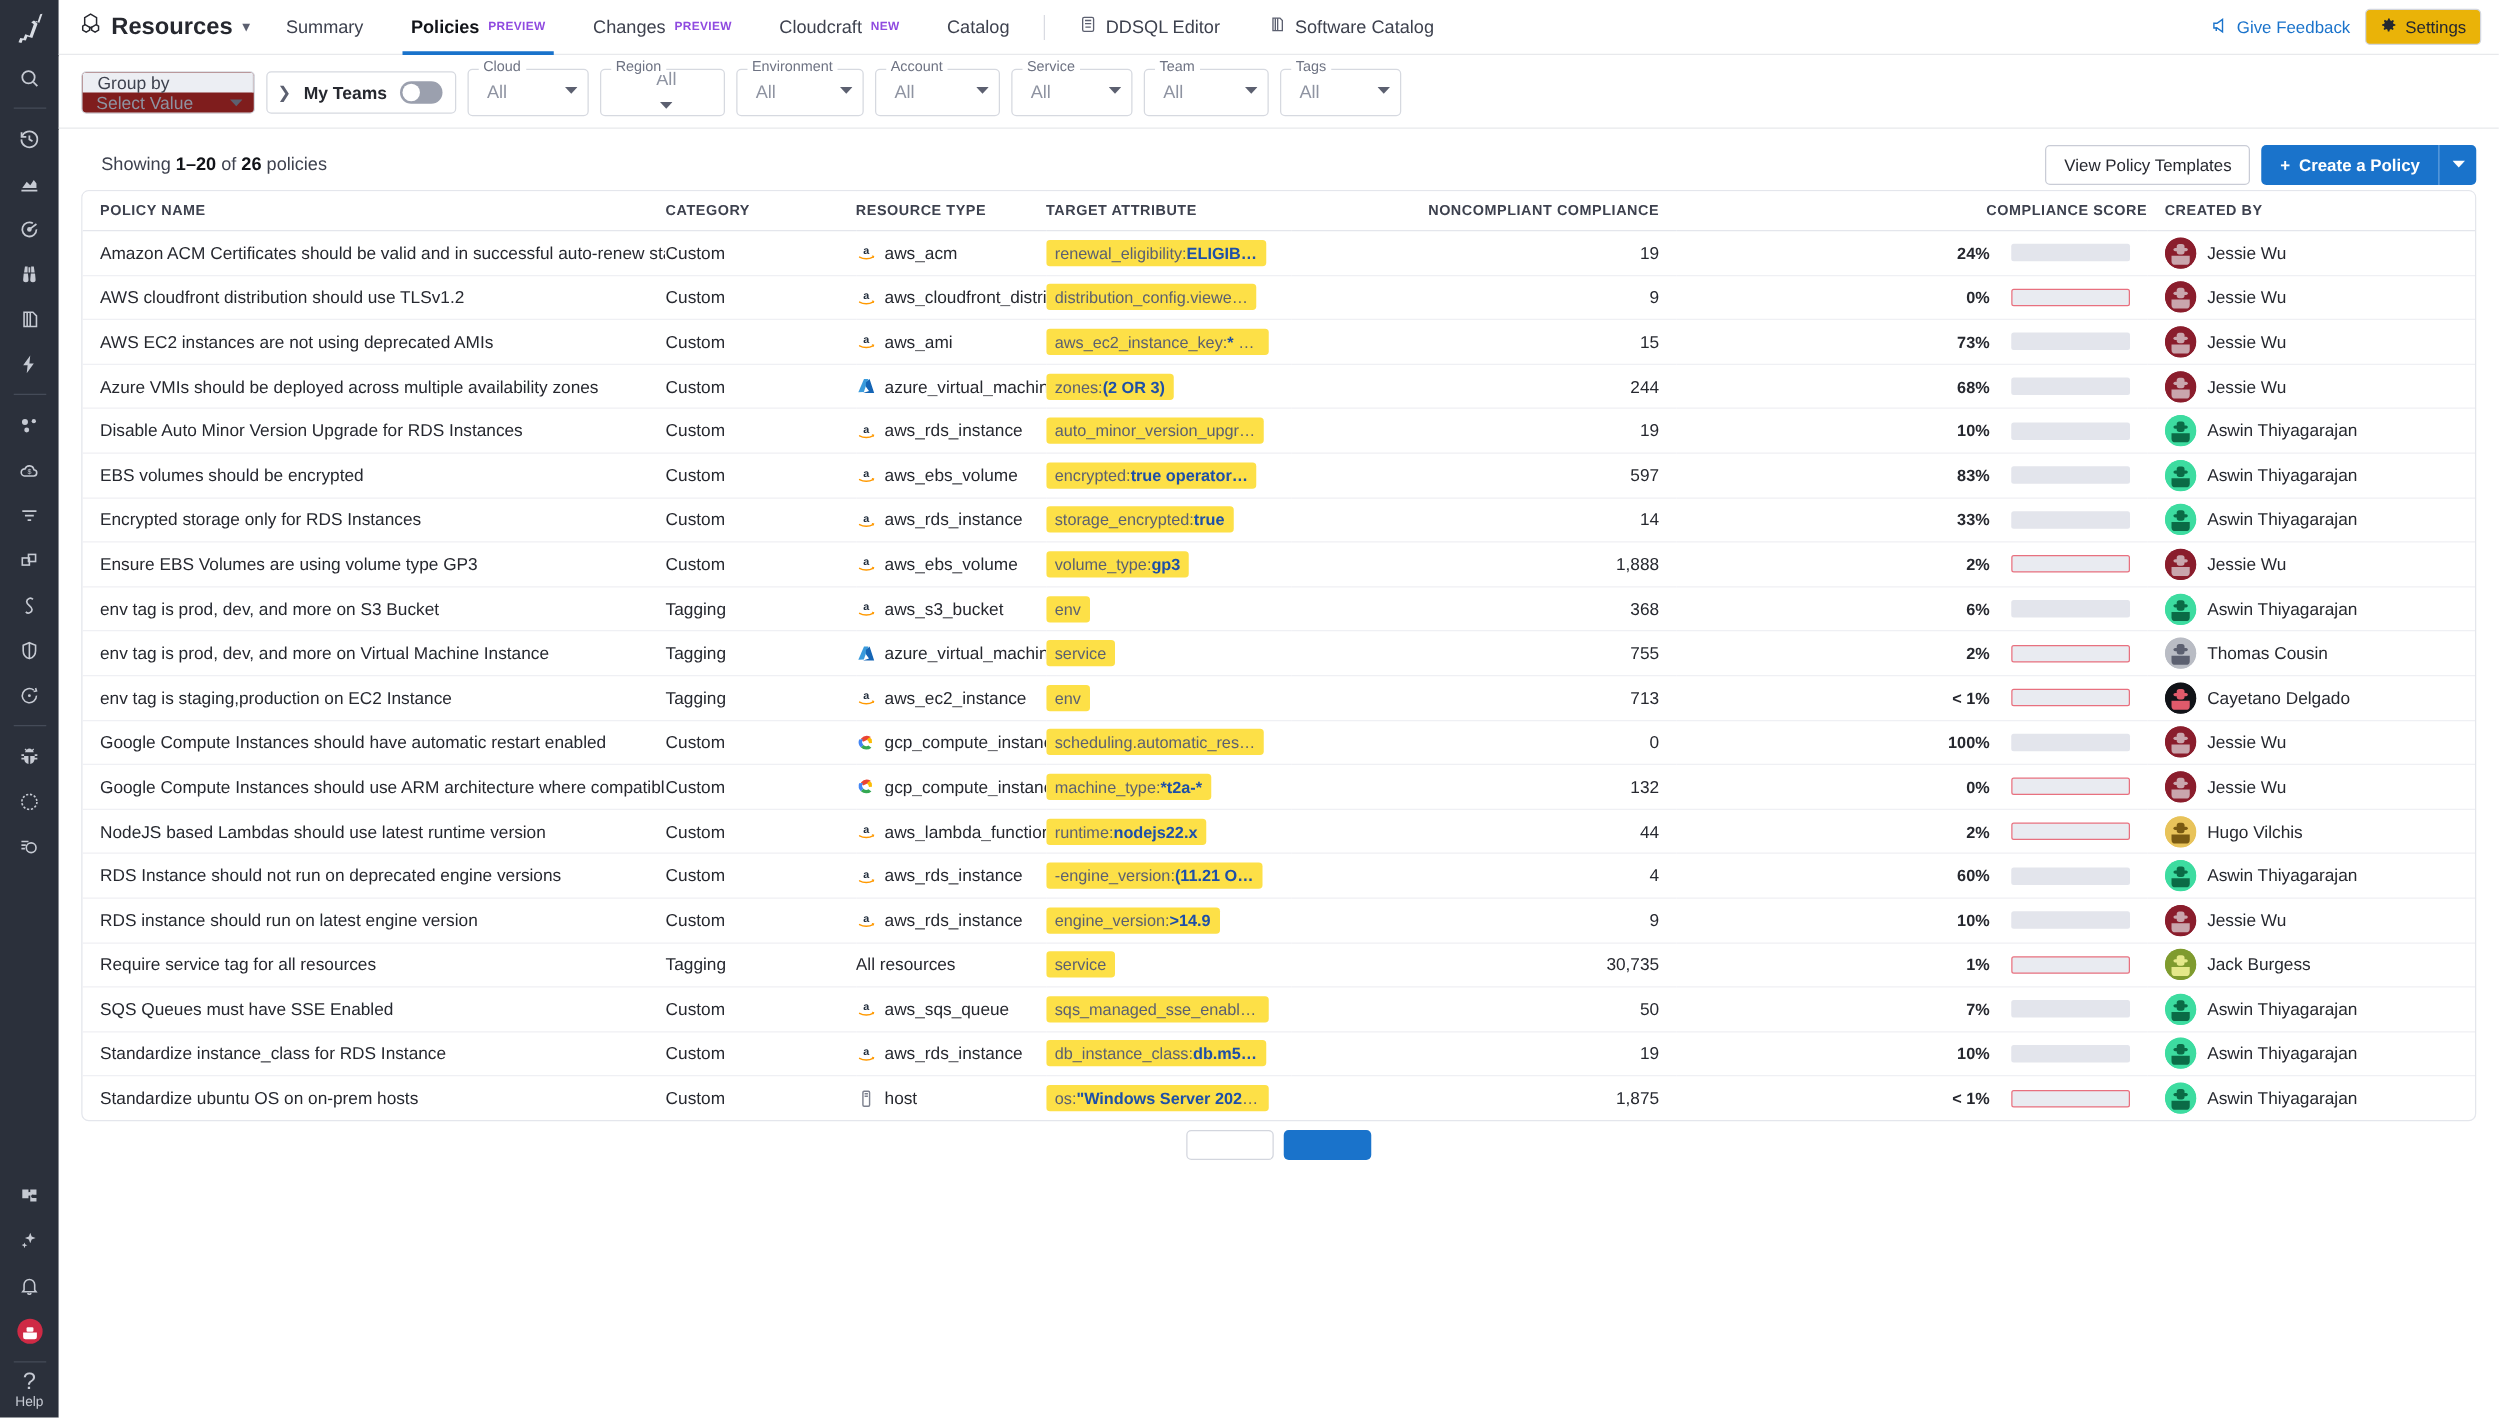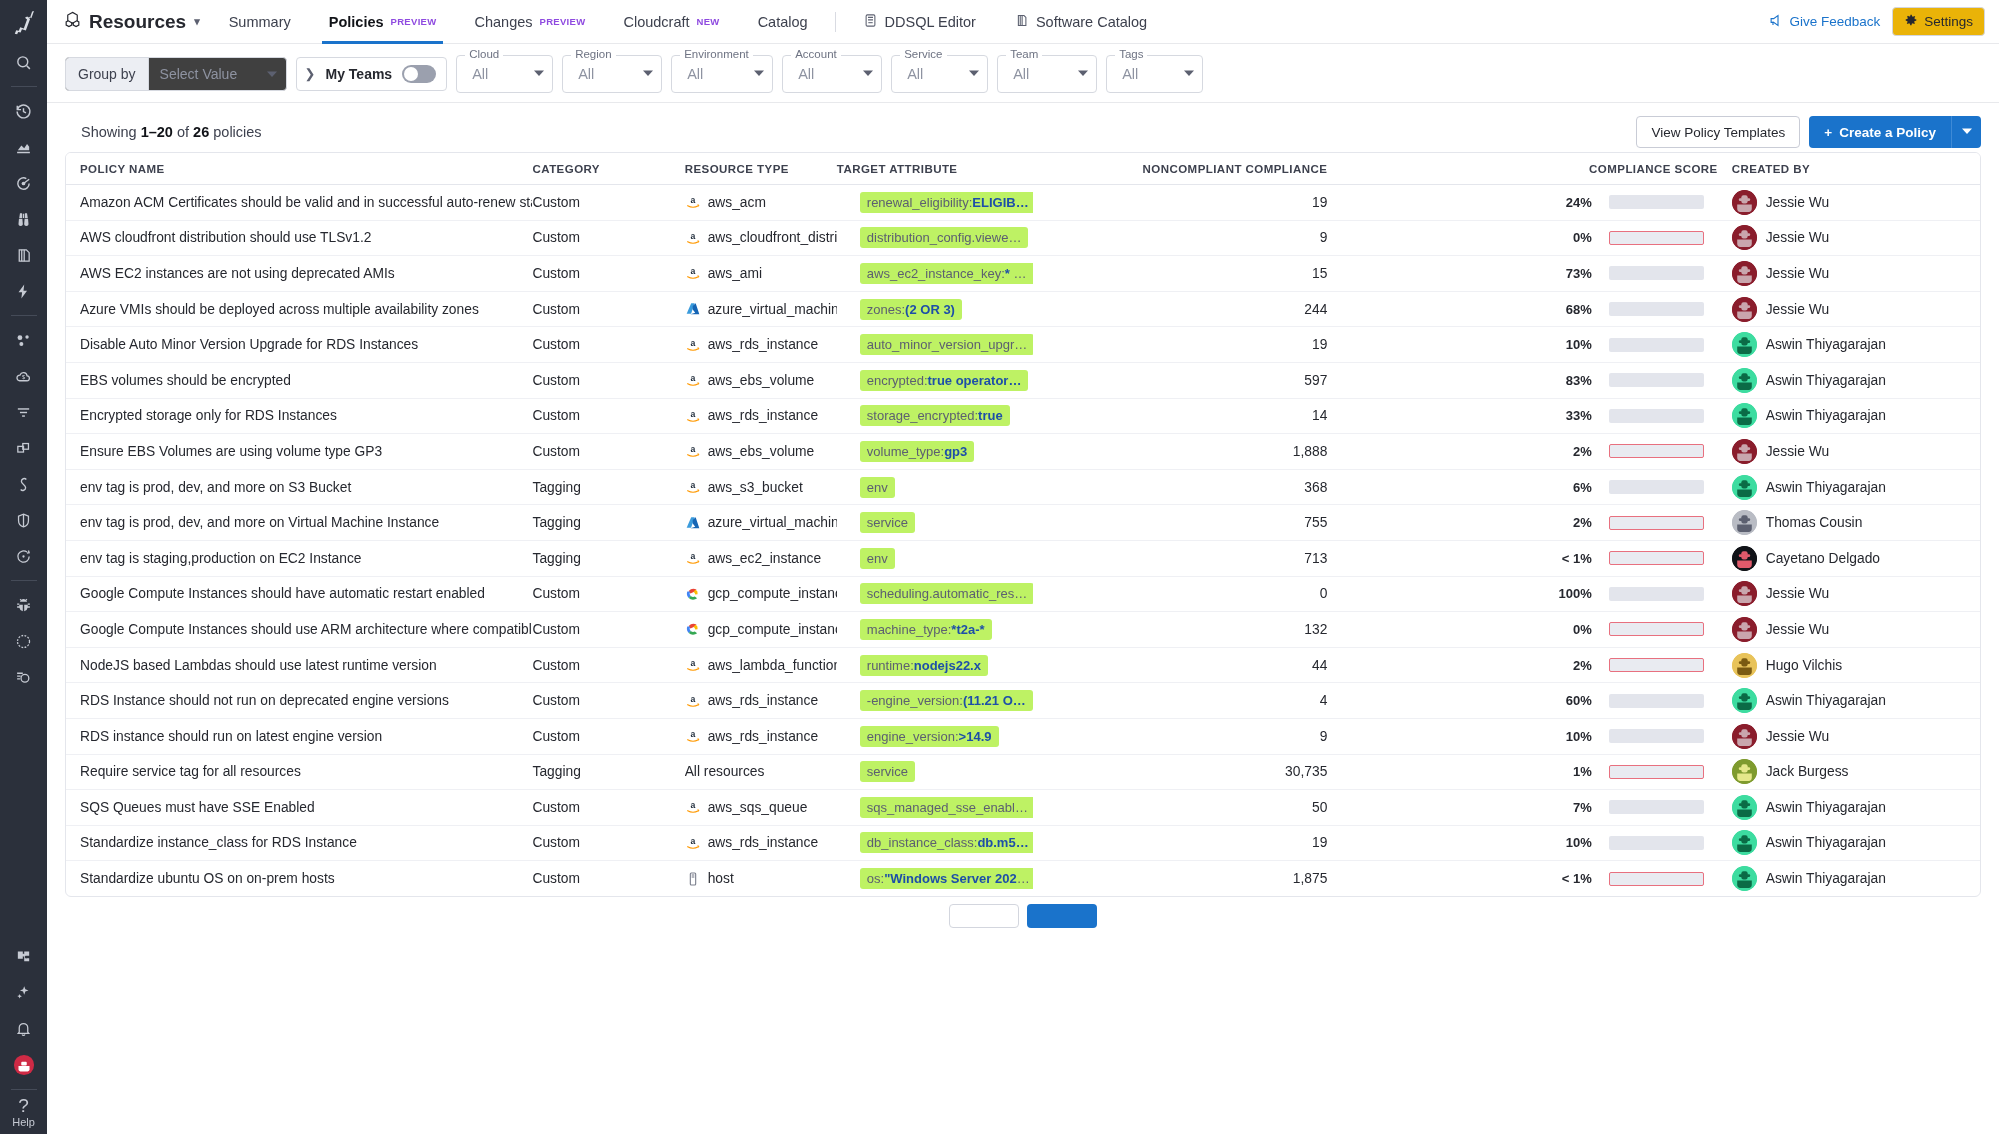--- a/index.html
+++ b/index.html
@@ -64,21 +64,21 @@
   }
 
   
   #filterbar {
     position: absolute; left: 47px; top: 45px; width: 1952px; height: 58px;
     background: #fff; border-bottom: 1px solid #e8e9ec;
     display: flex; align-items: center; padding: 0 18px; gap: 9px;
   }
   #groupby {
     display: flex; align-items: stretch; border: 1px solid #d6d9e0; border-radius: 4px;
-    height: 34px; overflow: hidden; background:#404040;
+    height: 34px; overflow: hidden; background:#7f1d1d;flex-direction:column;
   }
   #groupby .gb-label {
     background: #eceef3; color: #3d414e; font-size: 14px; display: flex; align-items: center;
     padding: 0 12px; border-right: 1px solid #d6d9e0;
   }
   #groupby .gb-value {
     width: 137px; display: flex; align-items: center; justify-content: space-between;
     padding: 0 9px 0 11px; font-size: 14px; color: #8e93a1; cursor: pointer;
   }
   #myteams {
@@ -97,21 +97,21 @@
     position: relative; height: 38px; border: 1px solid #d6d9e0; border-radius: 4px;
     display: flex; align-items: center; justify-content: space-between;
     padding: 0 8px 0 15px; background: #fff; cursor: pointer;
   }
   .fld .legend {
     position: absolute; top: -8px; left: 8px; background: #fff; padding: 0 4px;
     font-size: 11.5px; color: #6e7383;
   }
   .fld .val { font-size: 14.5px; color: #8e93a1; }
   .fld .caret { color: #5c6070; font-size: 10px; }
-  .w-cloud { width: 97px; } .w-region { width: 100px; } .w-env { width: 102px; }
+  .w-cloud { width: 97px; } .w-region { width: 100px; flex-direction: column; } .w-env { width: 102px; }
   .w-account { width: 100px; } .w-service { width: 97px; } .w-team { width: 100px; } .w-tags { width: 97px; }
 
   
   #main {
     position: absolute; left: 47px; top: 104px; width: 1952px; height: 1030px;
     background: #fff; padding: 0 18px;
   }
   #toolbar {
     height: 48px; display: flex; align-items: center; padding-top: 8px;
   }
@@ -162,22 +162,22 @@
   th.c-non  { text-align: right; padding-right: 14px; }
   th.c-score{ text-align: right; padding-right: 0; }
   th.c-by   { padding-left: 14px; }
 
   .res-cell { display: flex; align-items: center; gap: 7px; }
   .res-cell .rt { overflow: hidden; text-overflow: clip; }
   .cloud-ico { width: 16px; height: 16px; flex: none; display:flex; align-items:center; justify-content:center;}
 
   .attr-chip {
     display: inline-block; max-width: 178px; overflow: hidden; text-overflow: ellipsis;
-    white-space: nowrap; background: #bef264; border-radius: 3px;
-    padding: 3px 7px; font-size: 13px; color: #5c6070; vertical-align: middle; margin-left: 23px;
+    white-space: nowrap; background: #fde047; border-radius: 3px;
+    padding: 3px 7px; font-size: 13px; color: #5c6070; vertical-align: middle;
   }
   .attr-chip b { color: #1d4fa8; font-weight: 700; }
 
   .score-wrap { display: flex; align-items: center; justify-content: flex-end; gap: 17px; padding-right: 14px; }
   .score-pct { font-size: 13px; font-weight: 700; color: #26282f; min-width: 34px; text-align: right; }
   .bar {
     width: 95px; height: 14px; background: #e3e5ec; border-radius: 2px; overflow: hidden; position: relative;
   }
   .bar.zero { background: #e9ebf1; border: 1px solid #e8707f; }
   .bar .fill { height: 100%; }

